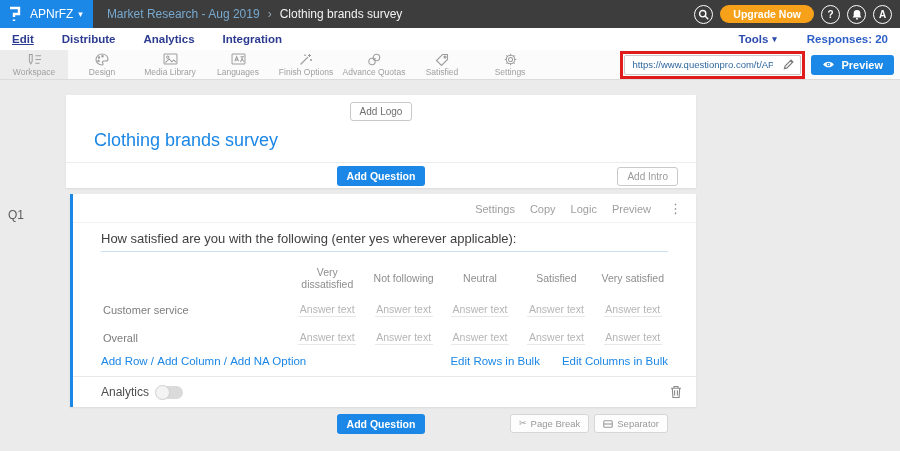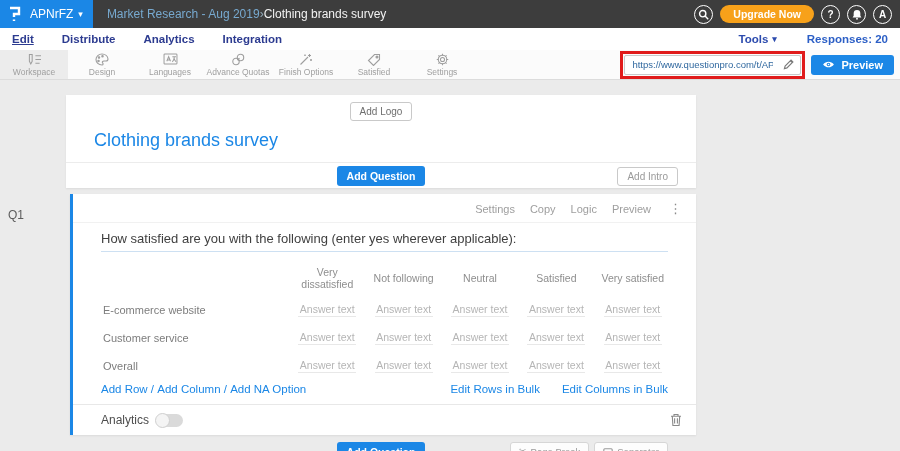--- a/index.html
+++ b/index.html
@@ -5,21 +5,21 @@
   * { margin:0; padding:0; box-sizing:border-box; }
   html,body { width:900px; height:451px; overflow:hidden; }
   body { font-family:"Liberation Sans", sans-serif; background:#ebebeb; position:relative; }
 
   
   .topbar { height:28px; background:#3d3d3d; display:flex; align-items:center; color:#fff; }
   .logo-block { background:#1b87e6; height:28px; display:flex; align-items:center; padding:0 10px 0 8px; gap:8px; }
   .logo-mark { width:14px; height:16px; display:flex; align-items:center; }
   .product { font-size:12px; font-weight:500; display:flex; align-items:center; gap:5px; }
   .caret { font-size:9px; line-height:1; }
-  .crumb { display:flex; align-items:center; margin-left:14px; font-size:12px; }
+  .crumb { display:flex; align-items:center; gap:8px; margin-left:14px; font-size:12px; }
   .crumb-folder { color:#77a9cf; }
   .crumb-sep { color:#8fa6b5; font-size:12px; }
   .crumb-current { color:#f2f2f2; }
   .topbar-right { margin-left:auto; display:flex; align-items:center; gap:7px; padding-right:8px; }
   .circle-btn { width:19px; height:19px; border:1.4px solid #fff; border-radius:50%; display:flex; align-items:center; justify-content:center; font-size:10px; font-weight:700; color:#fff; cursor:pointer; }
   .upgrade-btn { background:#f7a11a; color:#fff; border:none; border-radius:10px; font-size:10.5px; font-weight:700; padding:3px 13px; font-family:"Liberation Sans",sans-serif; cursor:pointer; }
 
   
   .navbar { height:22px; background:#fff; display:flex; align-items:center; padding:0 12px; font-size:11.5px; font-weight:700; }
   .nav-item { color:#2c3b90; margin-right:28px; cursor:pointer; }
@@ -150,46 +150,56 @@
           <circle cx="7.5" cy="3.2" r=".7" fill="#9e9e9e"></circle>
           <circle cx="3.5" cy="8" r=".7" fill="#9e9e9e"></circle>
         </svg>
       </span>
     <span class="tool-label">Design</span>
   </div>
   <div class="tool-item">
     <span class="tool-icon">
         <svg width="15" height="12" viewBox="0 0 16 13" fill="none" stroke="#9e9e9e" stroke-width="1.1">
           <rect x="1" y="1" width="14" height="11" rx="1"></rect>
+          <circle cx="5" cy="4.5" r="1.2"></circle>
+          <path d="M2.5 10.5 l4-4 3 3 2-2 2.5 2.5"></path>
+        </svg>
+      </span>
+    <span class="tool-label">Media Library</span>
+  </div>
+  <div class="tool-item">
+    <span class="tool-icon">
+        <svg width="15" height="12" viewBox="0 0 16 13" fill="none" stroke="#9e9e9e" stroke-width="1.1">
+          <rect x="1" y="1" width="14" height="11" rx="1"></rect>
           <path d="M4 9 l2-5 2 5 M4.7 7.5 h2.6"></path>
           <path d="M10 4 h4 M12 4 v1 c0 2 -1 3.5 -2 4.5 M12 6 c.4 1.5 1.2 2.6 2 3.5"></path>
         </svg>
       </span>
     <span class="tool-label">Languages</span>
-  </div>
-  <div class="tool-item">
-    <span class="tool-icon">
-        <svg width="14" height="13" viewBox="0 0 14 13" fill="none" stroke="#9e9e9e" stroke-width="1.1">
-          <circle cx="5" cy="8.5" r="3.2"></circle>
-          <circle cx="9.5" cy="4.5" r="3.2"></circle>
-          <path d="M6.5 7 l2-1.8"></path>
-        </svg>
-      </span>
-    <span class="tool-label">Advance Quotas</span>
   </div>
   <div class="tool-item">
     <span class="tool-icon">
         <svg width="14" height="13" viewBox="0 0 14 13" fill="none" stroke="#9e9e9e" stroke-width="1.1">
           <path d="M1.5 11.5 L9 4"></path>
           <path d="M10.5 1 v3 M9 2.5 h3"></path>
           <path d="M12 6 v2 M11 7 h2"></path>
           <path d="M6 1.5 v1.6 M5.2 2.3 h1.6"></path>
         </svg>
       </span>
     <span class="tool-label">Finish Options</span>
+  </div>
+  <div class="tool-item">
+    <span class="tool-icon">
+        <svg width="14" height="13" viewBox="0 0 14 13" fill="none" stroke="#9e9e9e" stroke-width="1.1">
+          <circle cx="5" cy="8.5" r="3.2"></circle>
+          <circle cx="9.5" cy="4.5" r="3.2"></circle>
+          <path d="M6.5 7 l2-1.8"></path>
+        </svg>
+      </span>
+    <span class="tool-label">Advance Quotas</span>
   </div>
   <div class="tool-item">
     <span class="tool-icon">
         <svg width="14" height="13" viewBox="0 0 14 13" fill="none" stroke="#9e9e9e" stroke-width="1.1">
           <path d="M7.5 1.5 h5 v5 l-6 6 -5 -5 z"></path>
           <circle cx="10" cy="4" r="1" fill="#9e9e9e"></circle>
         </svg>
       </span>
     <span class="tool-label">Satisfied</span>
   </div>
@@ -256,28 +266,20 @@
         <tr>
           <th class="rowhead"></th>
           <th>Very dissatisfied</th>
           <th>Not following</th>
           <th>Neutral</th>
           <th>Satisfied</th>
           <th>Very satisfied</th>
         </tr>
       </thead>
       <tbody>
-        <tr>
-          <td class="rowlabel">E-commerce website</td>
-          <td><span class="answer-text">Answer text</span></td>
-          <td><span class="answer-text">Answer text</span></td>
-          <td><span class="answer-text">Answer text</span></td>
-          <td><span class="answer-text">Answer text</span></td>
-          <td><span class="answer-text">Answer text</span></td>
-        </tr>
         <tr>
           <td class="rowlabel">Customer service</td>
           <td><span class="answer-text">Answer text</span></td>
           <td><span class="answer-text">Answer text</span></td>
           <td><span class="answer-text">Answer text</span></td>
           <td><span class="answer-text">Answer text</span></td>
           <td><span class="answer-text">Answer text</span></td>
         </tr>
         <tr>
           <td class="rowlabel">Overall</td>

